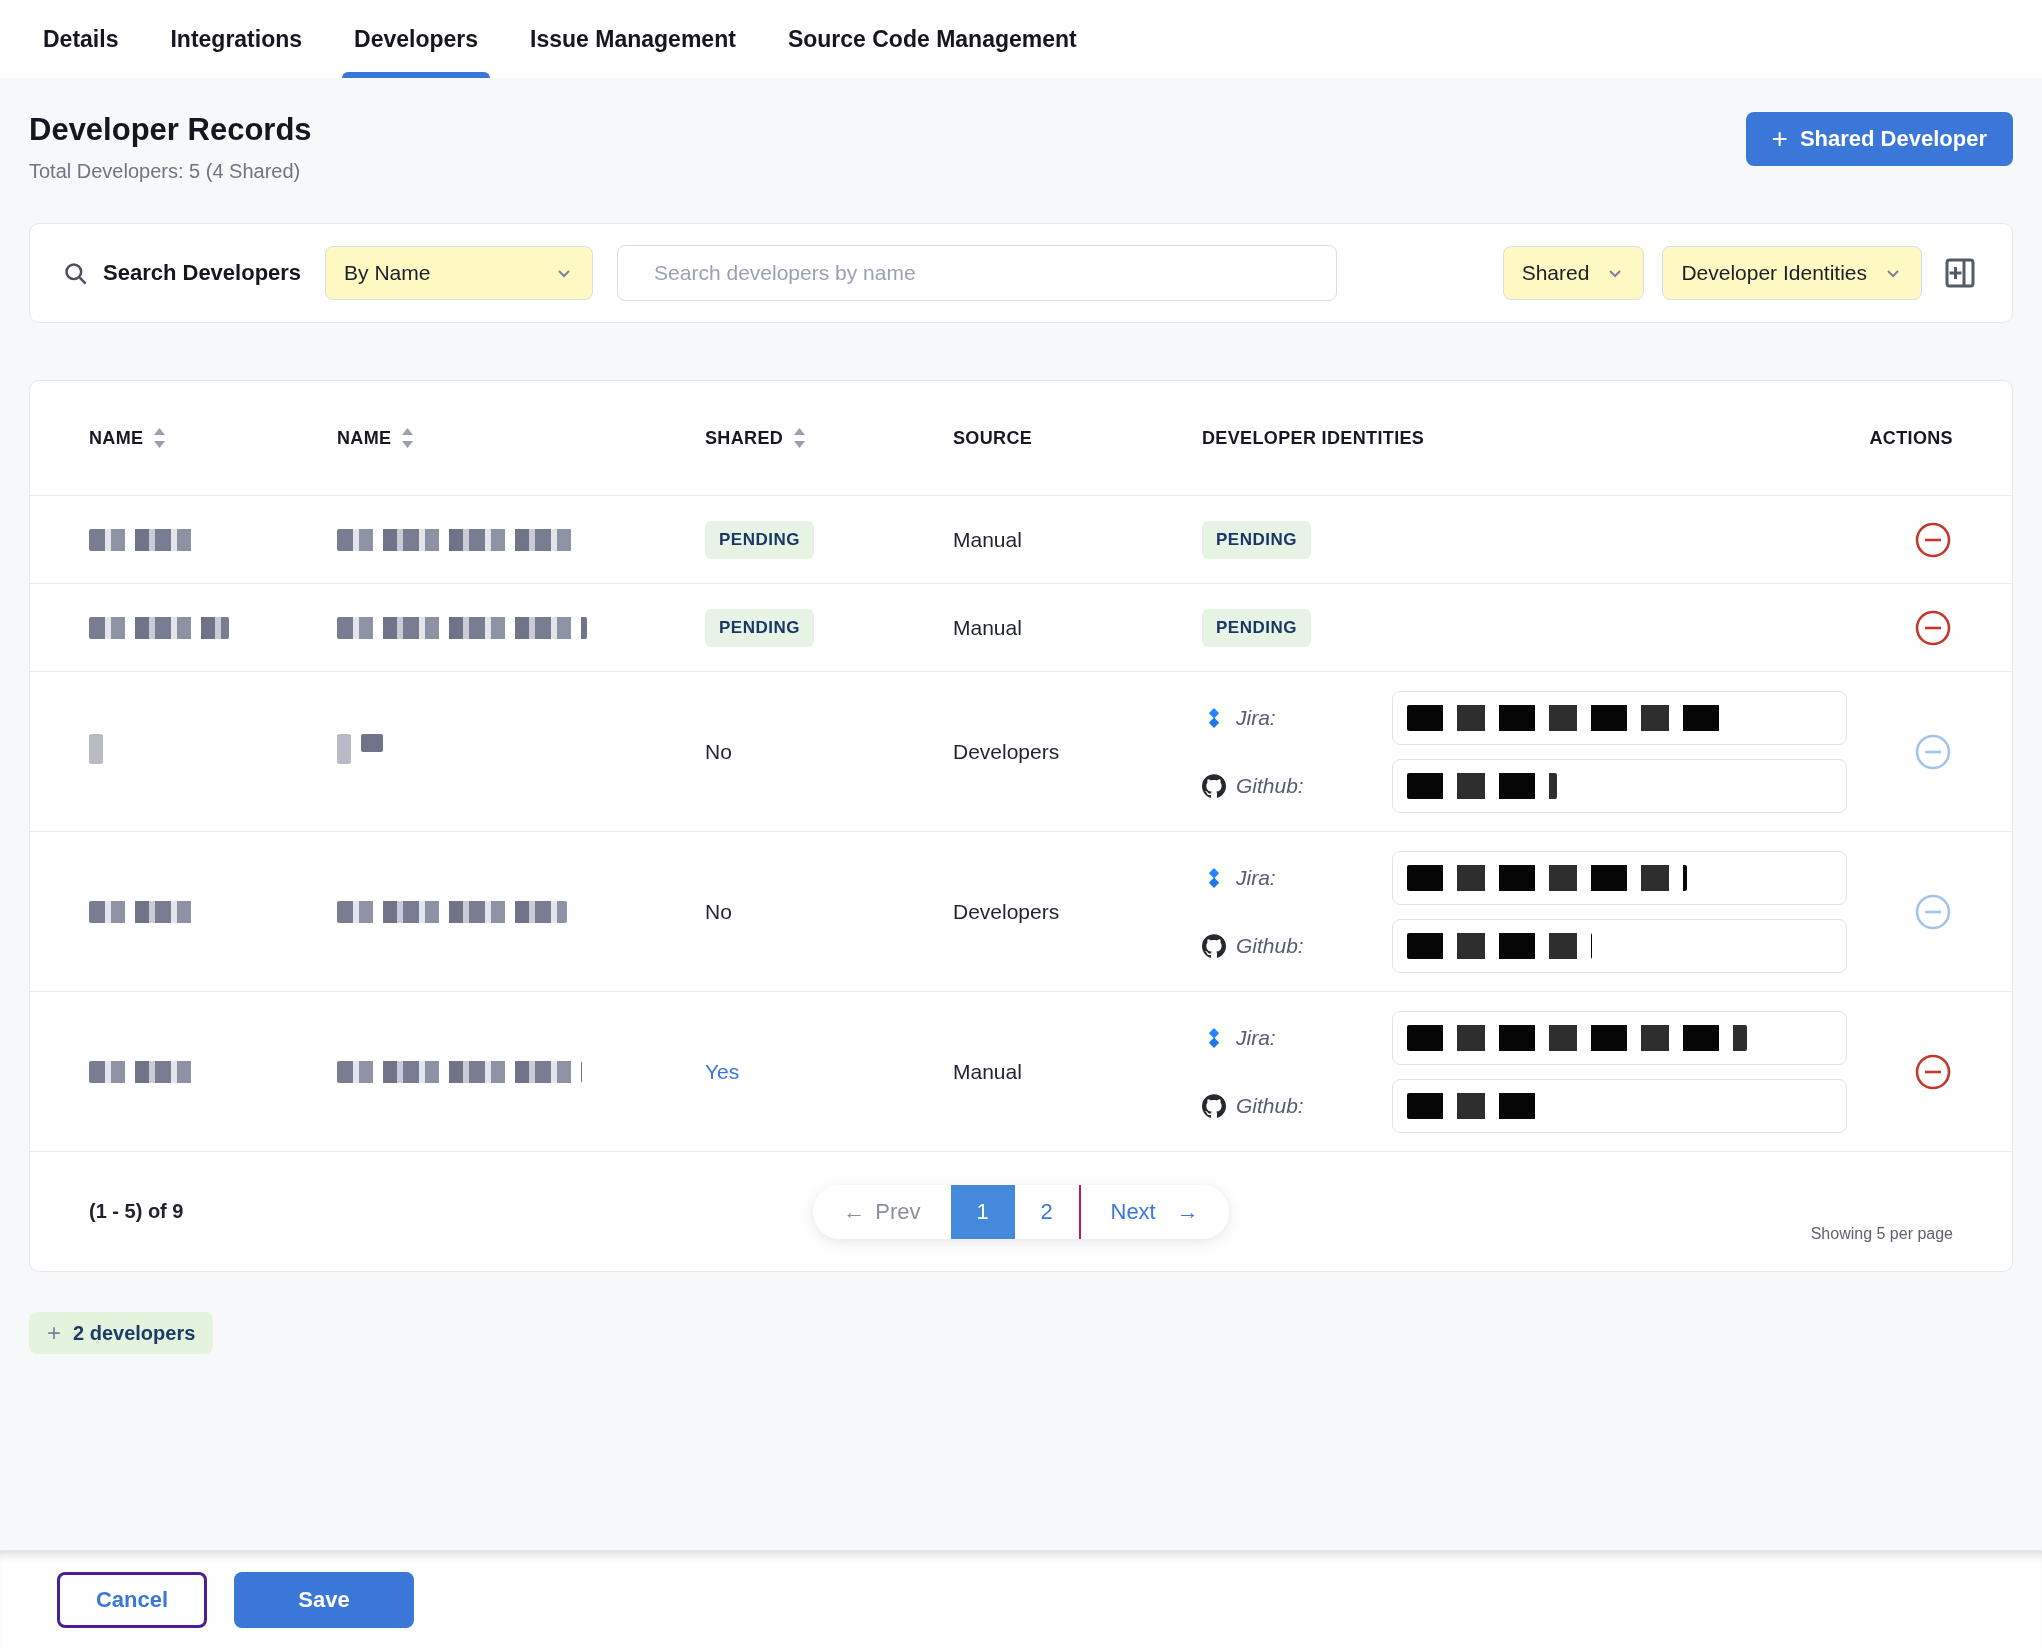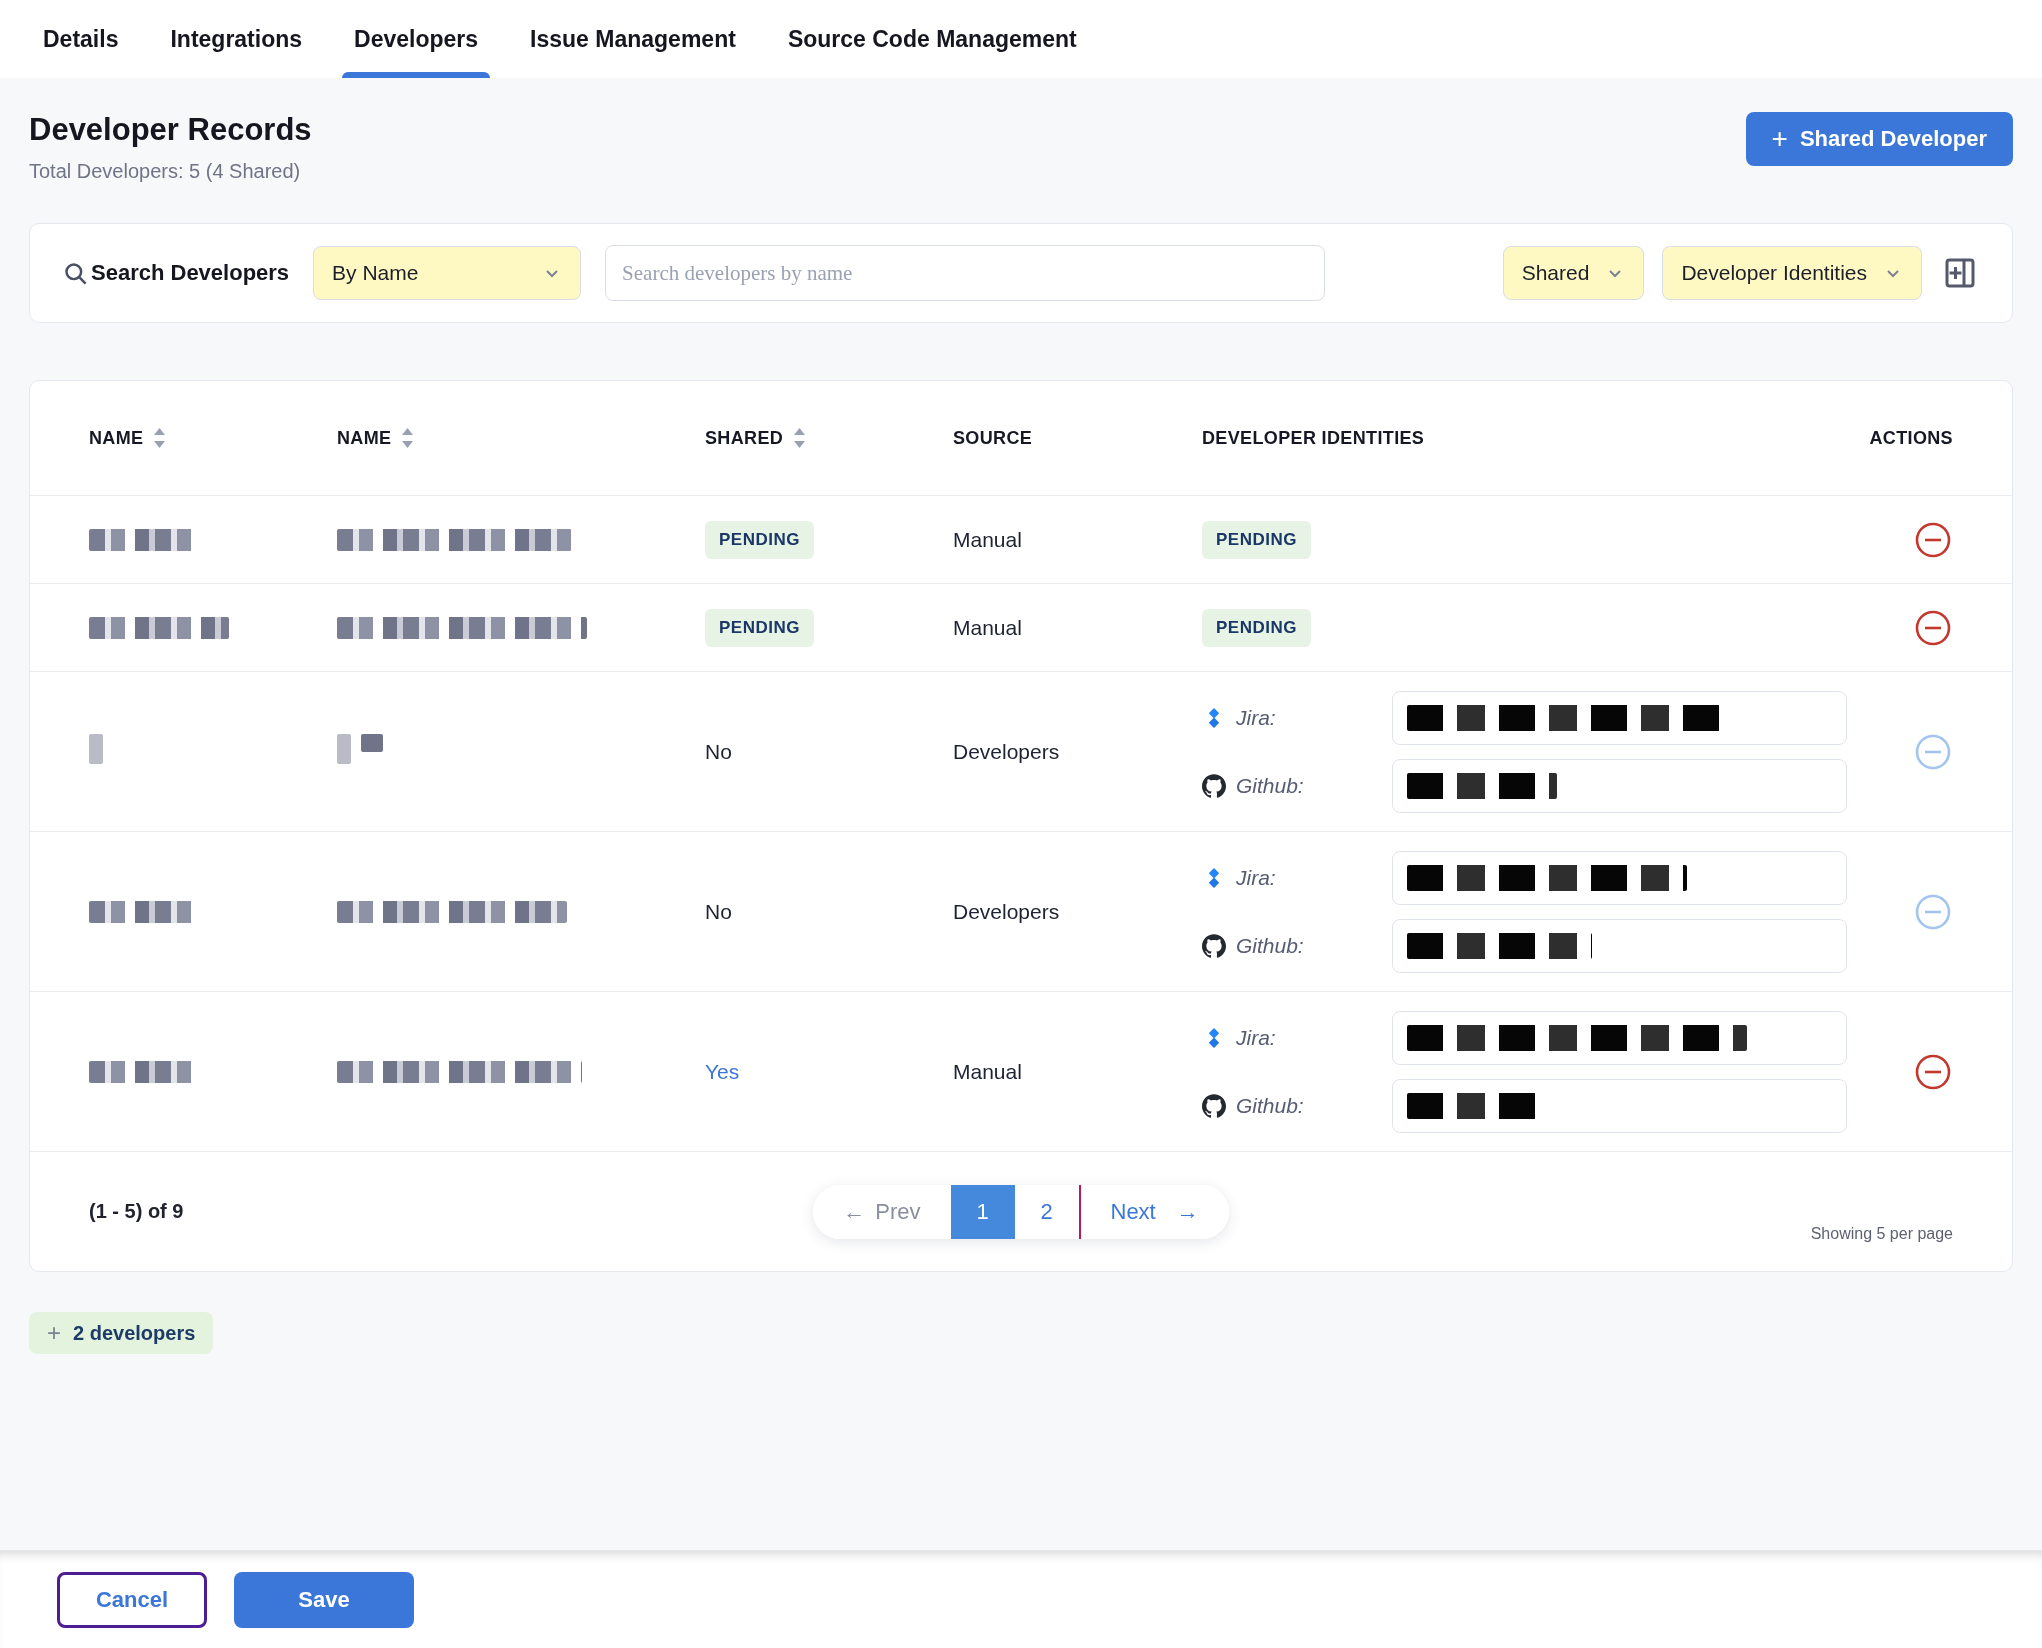--- a/index.html
+++ b/index.html
@@ -19,25 +19,25 @@
 
   
   .page-header { display: flex; justify-content: space-between; align-items: flex-start; padding: 34px 29px 0 29px; }
   .page-title { font-size: 31px; font-weight: 700; color: #15161f; }
   .page-subtitle { font-size: 20px; color: #6f7486; margin-top: 12px; }
   .btn-primary { background: #3b77d8; color: #fff; border: none; border-radius: 8px; height: 54px; padding: 0 26px; font-size: 22px; font-weight: 700; display: flex; align-items: center; gap: 12px; cursor: pointer; font-family: inherit; }
   .btn-primary .plus { font-size: 28px; font-weight: 400; line-height: 1; }
 
   
   .search-card { background: #fff; border: 1px solid #e5e8ee; border-radius: 10px; margin: 40px 29px 0 29px; height: 100px; display: flex; align-items: center; padding: 0 32px; gap: 24px; }
-  .search-label { display: flex; align-items: center; gap: 2px; font-size: 22px; font-weight: 700; color: #15161f; white-space: nowrap; }
+  .search-label { display: flex; align-items: center; gap: 14px; font-size: 22px; font-weight: 700; color: #15161f; white-space: nowrap; }
   .select { border: 1px solid #d9dde6; border-radius: 8px; height: 54px; display: flex; align-items: center; justify-content: space-between; padding: 0 18px; font-size: 21px; color: #1c1e2a; background: #fef9c3; cursor: pointer; white-space: nowrap; }
   .select .chev { margin-left: 16px; display: flex; }
   .sel-byname { width: 268px; }
-  .search-input { width: 720px; height: 56px; border: 1px solid #d9dde6; border-radius: 8px; padding: 0 16px; font-size: 21px; color: #1c1e2a; font-family: Liberation Serif, serif; outline: none; }
+  .search-input { width: 720px; height: 56px; border: 1px solid #d9dde6; border-radius: 8px; padding: 0 36px; font-size: 21px; color: #1c1e2a; font-family: Liberation Sans, sans-serif; outline: none; }
   .search-input::placeholder { color: #9aa1b2; }
   .filters-right { margin-left: auto; display: flex; align-items: center; gap: 18px; }
   .col-icon-btn { background: none; border: none; cursor: pointer; display: flex; padding: 0; }
 
   
   .table-card { background: #fff; border: 1px solid #e5e8ee; border-radius: 10px; margin: 57px 29px 0 29px; }
   .tgrid { display: grid; grid-template-columns: 248px 368px 248px 249px 1fr 100px; padding: 0 59px; align-items: center; }
   .thead { height: 114px; }
   .th { display: flex; align-items: center; gap: 10px; font-size: 18px; font-weight: 700; color: #171826; letter-spacing: 0.02em; }
   .th.right { justify-content: flex-end; }

